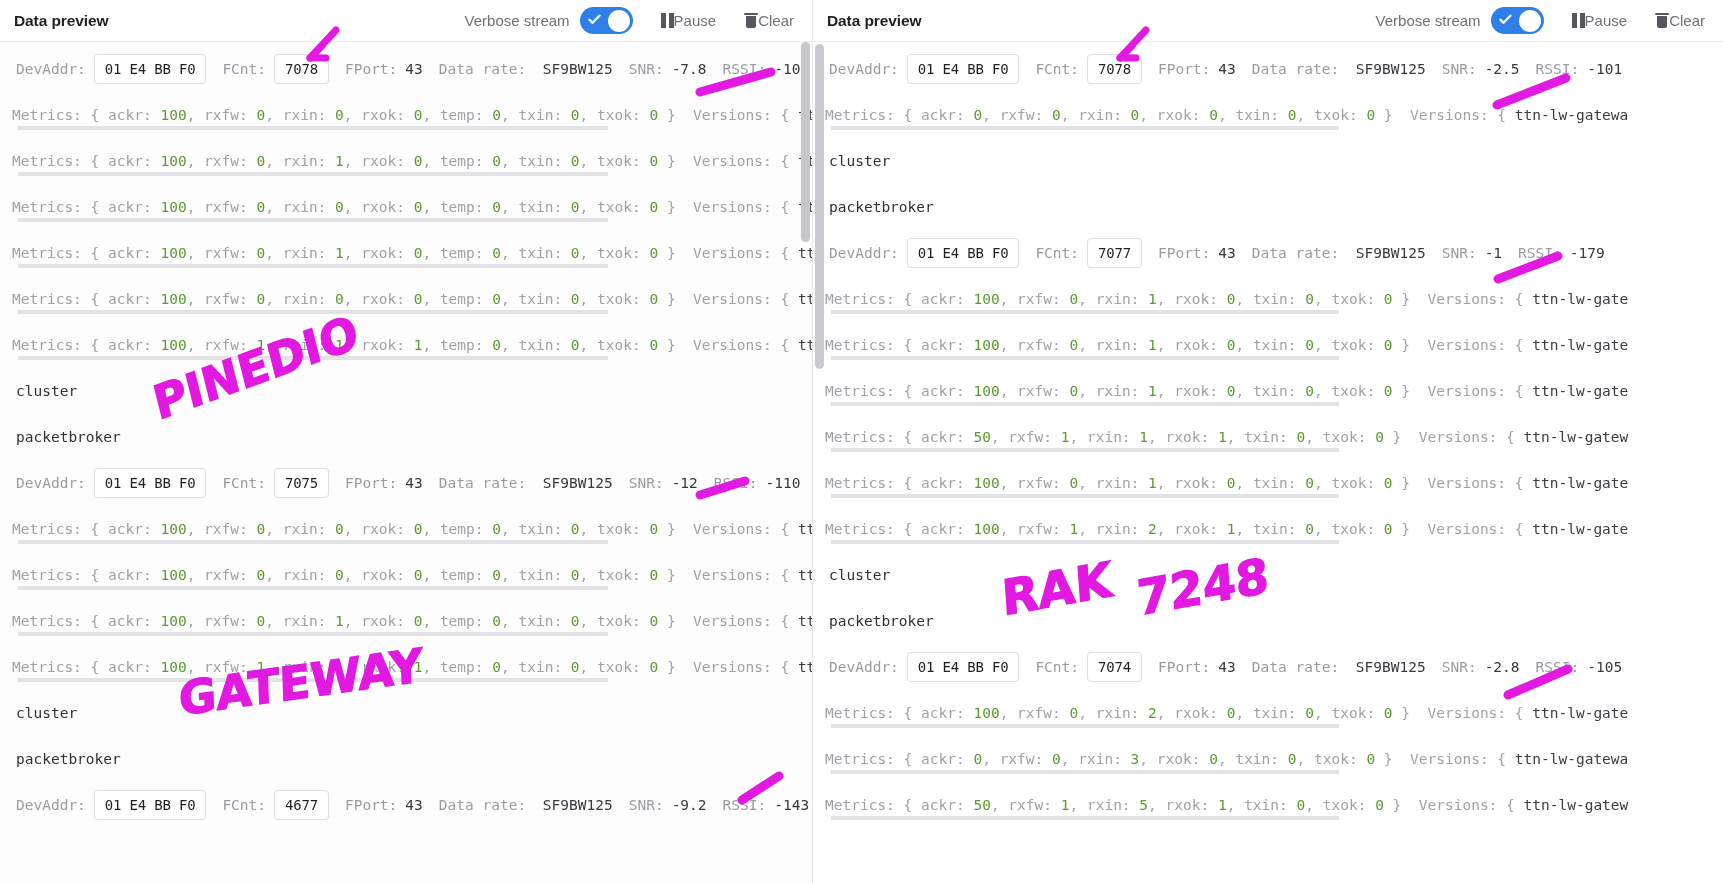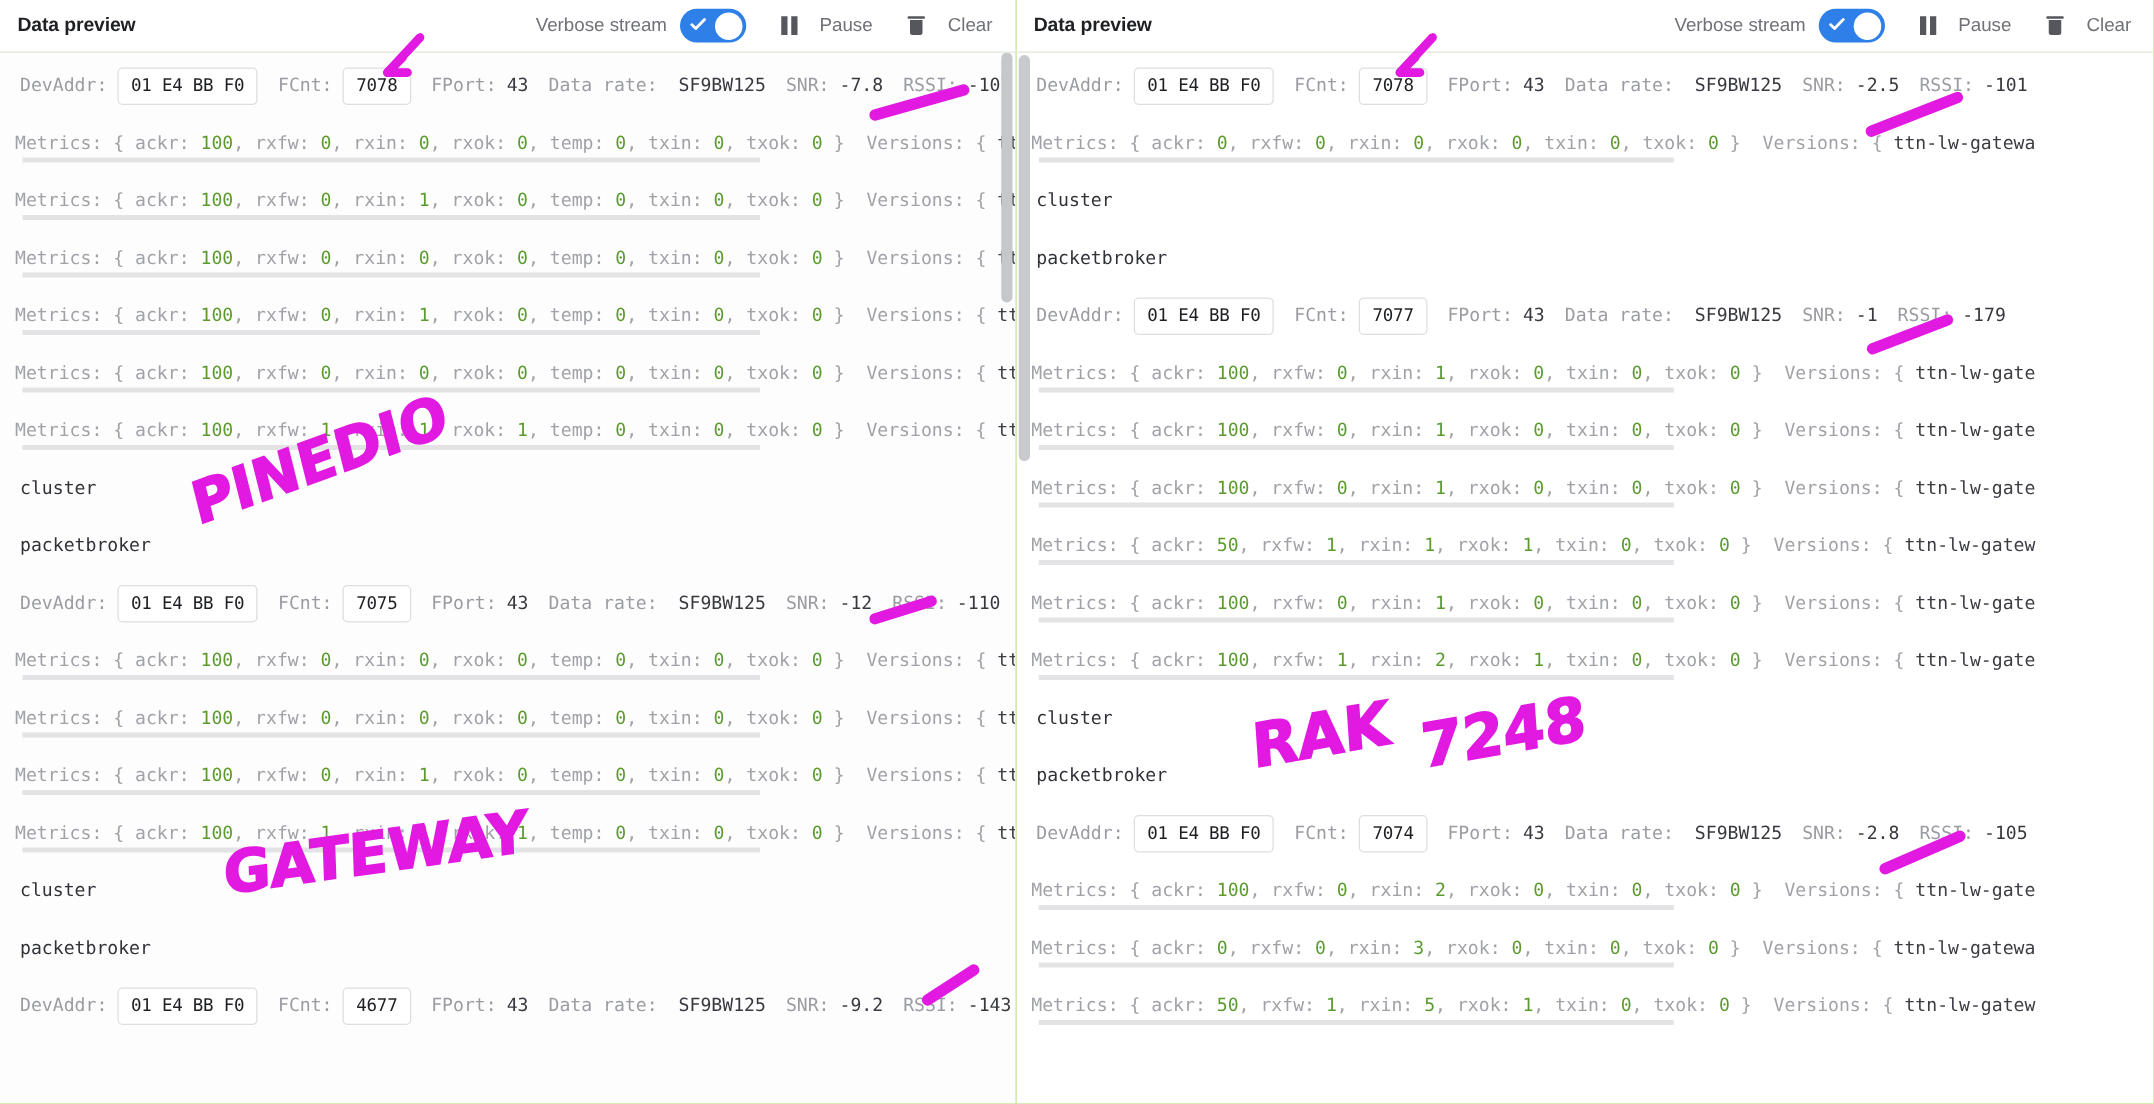--- a/index.html
+++ b/index.html
@@ -14,21 +14,21 @@
     position: relative;
     width: 1723px; height: 883px;
     display: flex;
     background: #ffffff;
   }
 
   
   .panel {
     position: relative;
     height: 883px;
-    background: #84cc16;
+    background: #a16207;
     overflow: hidden;
     display: flex;
     flex-direction: column;
   }
   .panel.left  { width: 812px; }
   .panel.right { width: 911px; border-left: 1px solid #e6e6e8; }
 
   
   .hdr {
     position: relative;
@@ -74,21 +74,21 @@
     border-radius: 50%;
     background: #ffffff;
   }
   .toggle .chk {
     position: absolute;
     left: 8px; top: 6px;
     width: 13px; height: 13px;
   }
   .hbtn {
     display: flex; align-items: center;
-    gap: 18px;
+    gap: 0;
     font-size: 15px;
     color: #6f7177;
     margin-left: 28px;
     white-space: nowrap;
   }
   .ico-pause {
     display: inline-flex; gap: 3px;
     width: 13px; height: 15px;
   }
   .ico-pause i {

